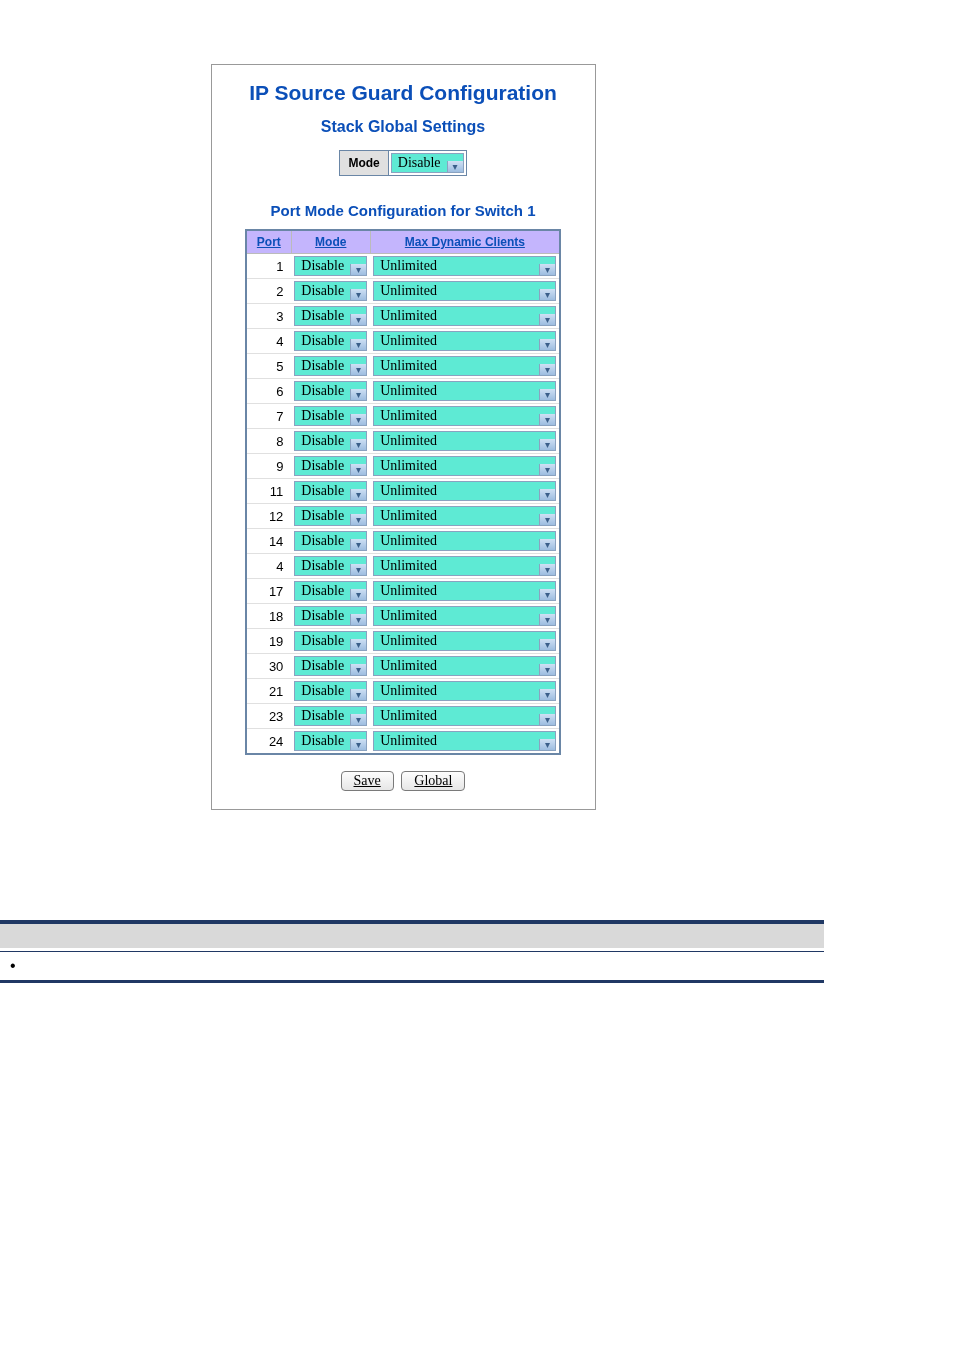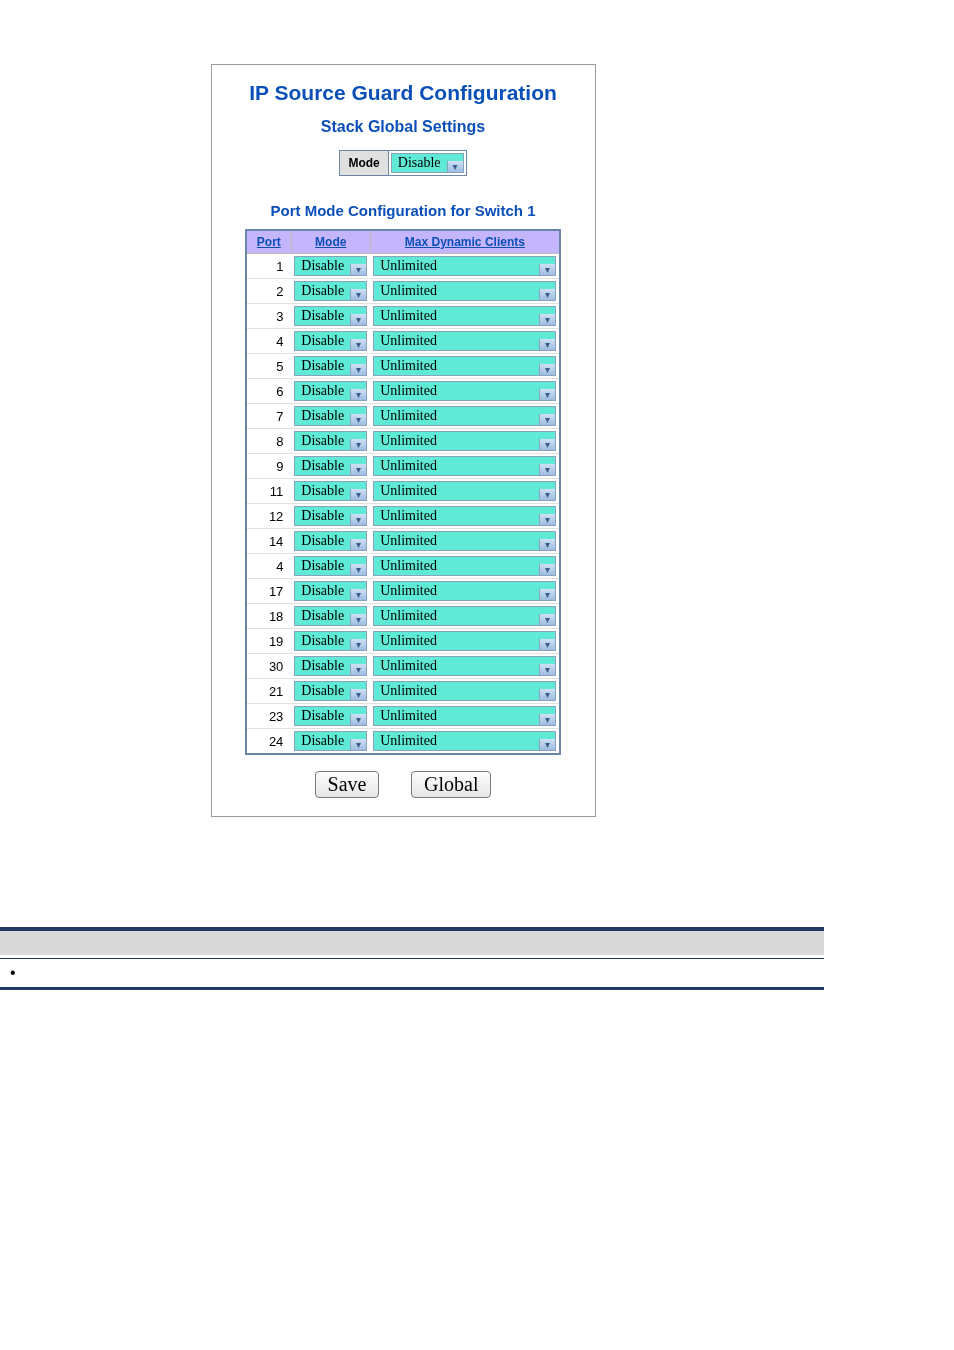--- a/index.html
+++ b/index.html
@@ -115,27 +115,28 @@
     .port-table td.mode-col { width: 72px; }
     .port-table td.max-col { width: 190px; }
     .port-table td.max-col .select-wrap { width: 100%; gap: 24px; }
     .port-table td.max-col .sel-text { flex: 1; }
     .button-row {
       text-align: center;
       margin-top: 16px;
     }
     .btn {
       font-family: "Times New Roman", serif;
-      font-size: 20px;
+      font-size: 14px;
       padding: 1px 12px;
       border: 1px solid #7a7a7a;
       border-radius: 4px;
       background: linear-gradient(#fdfdfd, #e6e6e6);
       cursor: pointer;
-      margin: 0 14px;
+      margin: 0 2px;
+      text-decoration: underline;
     }
     .desc-table {
       width: 824px;
       margin: 110px auto 0 auto;
       border-collapse: collapse;
     }
     .desc-table .hr-top td { border-top: 3px solid #203864; padding: 0; height: 2px; }
     .desc-table .hdr td {
       background: #d9d9d9;
       height: 24px;

